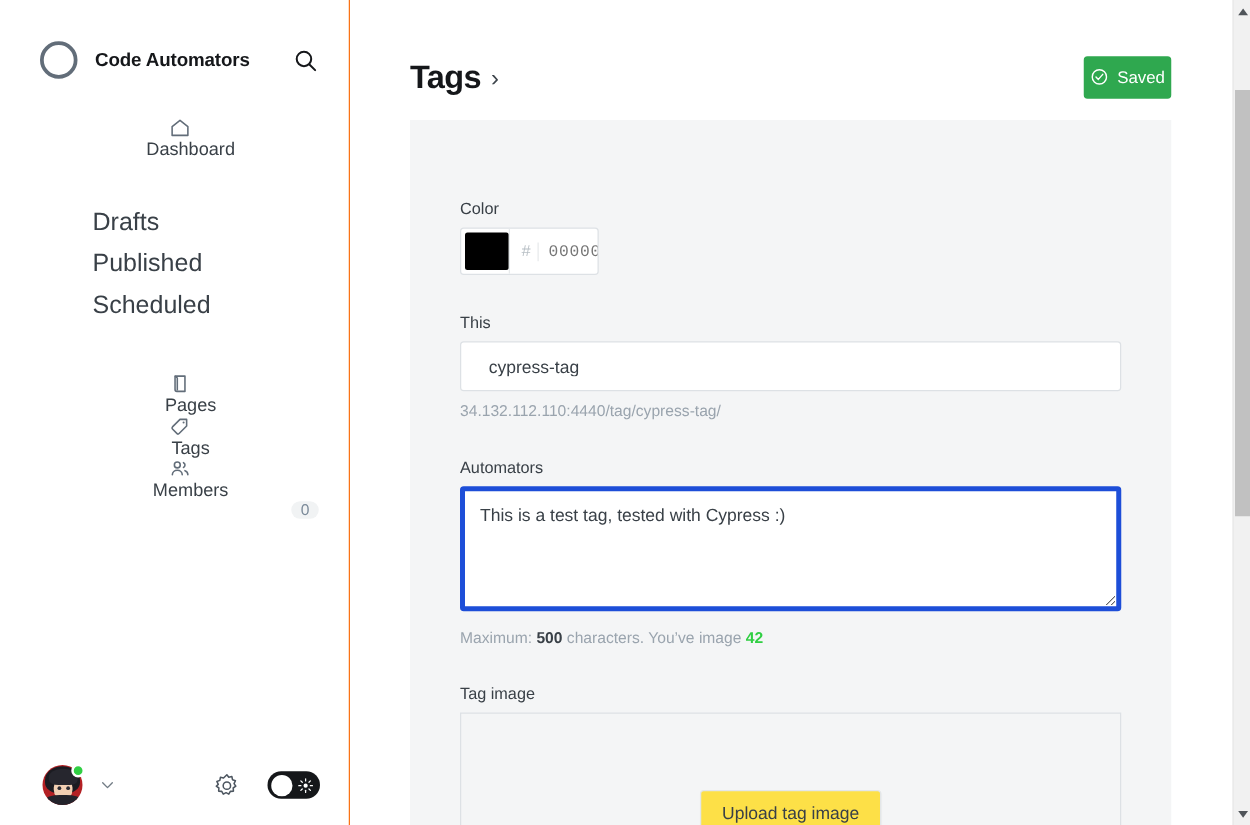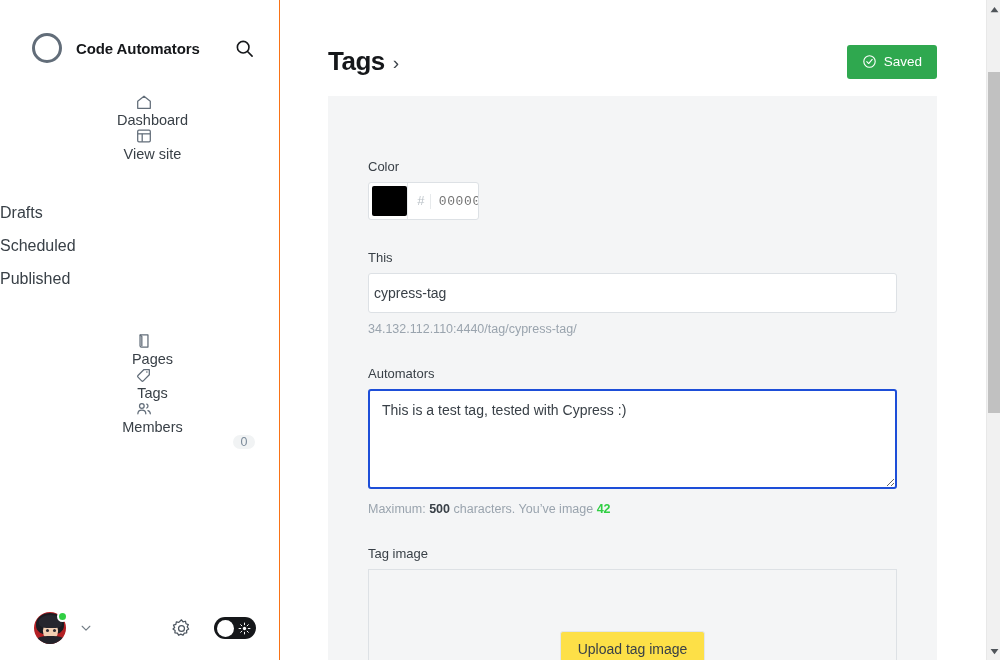--- a/index.html
+++ b/index.html
@@ -67,22 +67,22 @@
   }
   .nav-badge {
     margin-left: auto;
     min-width: 22px; height: 22px; padding: 0 6px;
     border-radius: 11px; background: #f1f3f4;
     color: #7c8b9a; font-size: 12.5px;
     display: flex; align-items: center; justify-content: center;
   }
   .nav-sub {
     display: flex; align-items: center;
-    height: 33px; 
-    font-size: 16px; color: #394047; cursor: pointer;
+    height: 33px; padding-left: 74px;
+    font-size: 20px; color: #394047; cursor: pointer;
   }
 
   
   .side-bottom {
     position: absolute; left: 0; bottom: 0;
     width: 280px; height: 64px;
     display: flex; align-items: center;
     padding: 0 24px 0 34px;
   }
   .avatar-wrap { position: relative; width: 32px; height: 32px; cursor: pointer; }
@@ -161,21 +161,21 @@
     display: flex; align-items: baseline;
   }
   .crumb-root { font-weight: bold; color: #15171a; }
   .crumb-sep {
     margin: 0 8px; font-size: 19px; font-weight: normal;
     color: #3d444b; position: relative; top: -1px;
   }
   .crumb-leaf { font-weight: bold; color: #15171a; }
   .btn-saved {
     margin-left: auto; margin-right: 63px;
-    height: 34px; padding: 0 15px;
+    height: 34px; padding: 0 5px;
     background: #2fa84f; border-radius: 3px;
     color: #ffffff; font-size: 13.5px;
     display: flex; align-items: center; gap: 7px;
     cursor: pointer; border: none; white-space: nowrap;
   }
   .btn-saved .chk { width: 15px; height: 15px; display: flex; }
 
   .content-card {
     position: absolute; left: 48px; top: 96px;
     width: 609px; min-height: 564px;
@@ -214,34 +214,34 @@
   }
   .color-field-inner {
     flex: 1 1 auto; display: flex; align-items: center;
     border-left: 1px solid #e7eaec; padding-left: 9px; gap: 5px;
   }
 
   
   .text-input {
     width: 100%; height: 40px;
     background: #ffffff; border: 1px solid #dde1e5;
-    border-radius: 3px; padding: 0 5px;
+    border-radius: 3px; padding: 0 22px;
     font-size: 14px; color: #394047;
     font-family: "Liberation Sans", sans-serif;
     outline: none;
   }
   .helper {
     margin-top: 9px; font-size: 12.5px; color: #9aa4ae;
   }
   .helper b { color: #394047; font-weight: bold; }
   .helper .green { color: #30cf43; font-weight: bold; }
 
   .textarea {
     width: 100%; height: 100px;
-    background: #ffffff; border: 2px solid #1d4ed8;
+    background: #ffffff; border: 4px solid #1d4ed8;
     border-radius: 3px; padding: 10px 12px;
     font-size: 14px; color: #394047; resize: vertical;
     font-family: "Liberation Sans", sans-serif;
     outline: none; line-height: 1.4;
   }
 
   
   .upload-zone {
     width: 100%; height: 160px;
     border: 1px solid #dde1e5; background: #f4f5f6;
@@ -298,41 +298,31 @@
 
     <nav class="nav-group">
       <div class="nav-row">
         <span class="nav-icon">
           <svg width="18" height="18" viewBox="0 0 20 20" fill="none" stroke="#626d79" stroke-width="1.4" stroke-linejoin="round">
             <path d="M3 9.2 10 3.6l7 5.6V17H3z"></path>
           </svg>
         </span>
         <span class="nav-label">Dashboard</span>
       </div>
-      <div class="nav-row">
-        <span class="nav-icon">
-          <svg width="18" height="18" viewBox="0 0 20 20" fill="none" stroke="#626d79" stroke-width="1.4">
-            <rect x="3" y="3.5" width="14" height="13" rx="1.4"></rect>
-              <line x1="3" y1="7.6" x2="17" y2="7.6"></line>
-              <line x1="8" y1="7.6" x2="8" y2="16.5"></line>
-          </svg>
-        </span>
-        <span class="nav-label">View site</span>
-      </div>
     </nav>
 
     <nav class="nav-group second">
       <div class="nav-sub">
         <span>Drafts</span>
       </div>
       <div class="nav-sub">
+        <span>Published</span>
+      </div>
+      <div class="nav-sub">
         <span>Scheduled</span>
-      </div>
-      <div class="nav-sub">
-        <span>Published</span>
       </div>
     </nav>
 
     <nav class="nav-group second">
       <div class="nav-row">
         <span class="nav-icon">
           <svg width="18" height="18" viewBox="0 0 20 20" fill="none" stroke="#626d79" stroke-width="1.4" stroke-linejoin="round">
             <path d="M5.6 3.2h8.8v13.6H7.2a1.6 1.6 0 0 1-1.6-1.6V3.2z"></path>
               <path d="M5.6 3.2 7.6 4.9v11"></path>
           </svg>

